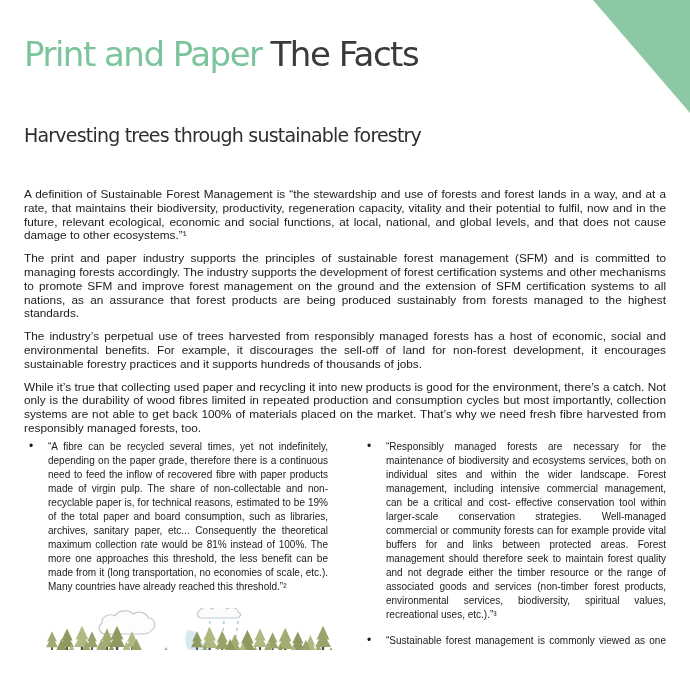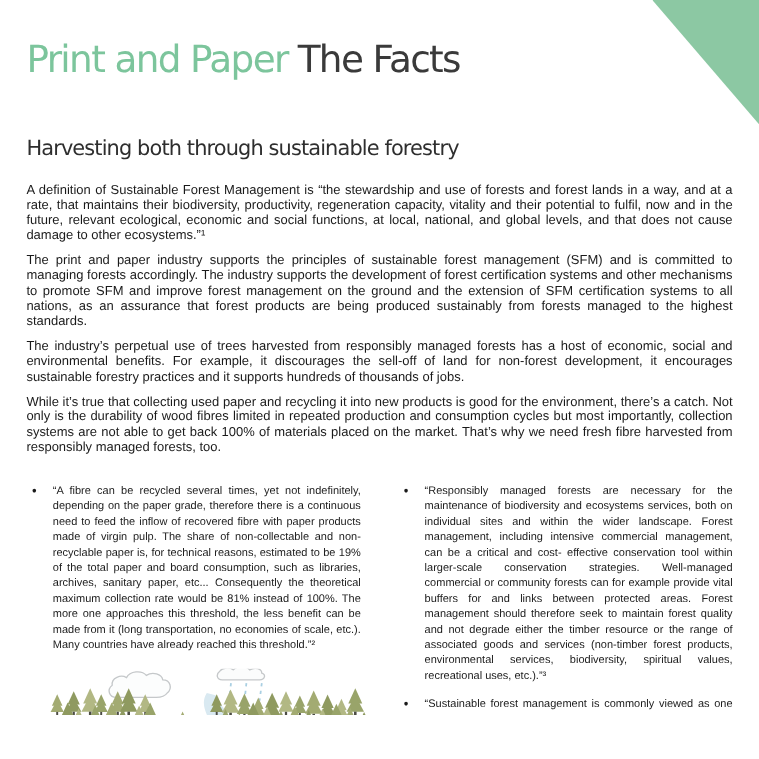--- a/index.html
+++ b/index.html
@@ -19,21 +19,21 @@
   }
   .doc-title .t-green{color:#7cc59c;}
   .doc-title .t-dark{color:#3a3a3a;margin-left:9px;}
 
   .section-heading{
     position:absolute;top:124px;left:24px;margin:0;
     font-family:"DejaVu Sans",sans-serif;font-weight:400;
     font-size:19px;letter-spacing:-0.8px;color:#2e2e2e;white-space:nowrap;
   }
 
-  .paras{position:absolute;top:166px;left:24px;width:642px;}
+  .paras{position:absolute;top:188px;left:24px;width:642px;}
   .paras p{
     margin:0 0 9px 0;font-size:11.8px;line-height:13.8px;
     text-align:justify;color:#1a1a1a;
   }
 
   .cols{position:absolute;top:428px;left:24px;width:642px;display:flex;gap:34px;}
   .col{width:304px;}
   .bullet{
     position:relative;padding-left:24px;margin:12px 0 12px 0;
     font-size:10px;line-height:14px;text-align:justify;color:#1a1a1a;
@@ -44,21 +44,21 @@
 </style>
 </head>
 <body>
 
 <div class="page">
 
   <div class="corner-triangle"></div>
 
   <h1 class="doc-title"><span class="t-green">Print and Paper</span><span class="t-dark">The Facts</span></h1>
 
-  <h2 class="section-heading">Harvesting both through sustainable forestry</h2>
+  <h2 class="section-heading">Harvesting trees through sustainable forestry</h2>
 
   <div class="paras">
     <p>A definition of Sustainable Forest Management is “the stewardship and use of forests and forest lands in a way, and at a rate, that maintains their biodiversity, productivity, regeneration capacity, vitality and their potential to fulfil, now and in the future, relevant ecological, economic and social functions, at local, national, and global levels, and that does not cause damage to other ecosystems.”¹</p>
     <p>The print and paper industry supports the principles of sustainable forest management (SFM) and is committed to managing forests accordingly. The industry supports the development of forest certification systems and other mechanisms to promote SFM and improve forest management on the ground and the extension of SFM certification systems to all nations, as an assurance that forest products are being produced sustainably from forests managed to the highest standards.</p>
     <p>The industry’s perpetual use of trees harvested from responsibly managed forests has a host of economic, social and environmental benefits. For example, it discourages the sell-off of land for non-forest development, it encourages sustainable forestry practices and it supports hundreds of thousands of jobs.</p>
     <p>While it’s true that collecting used paper and recycling it into new products is good for the environment, there’s a catch. Not only is the durability of wood fibres limited in repeated production and consumption cycles but most importantly, collection systems are not able to get back 100% of materials placed on the market. That’s why we need fresh fibre harvested from responsibly managed forests, too.</p>
   </div>
 
   <div class="cols">
 

